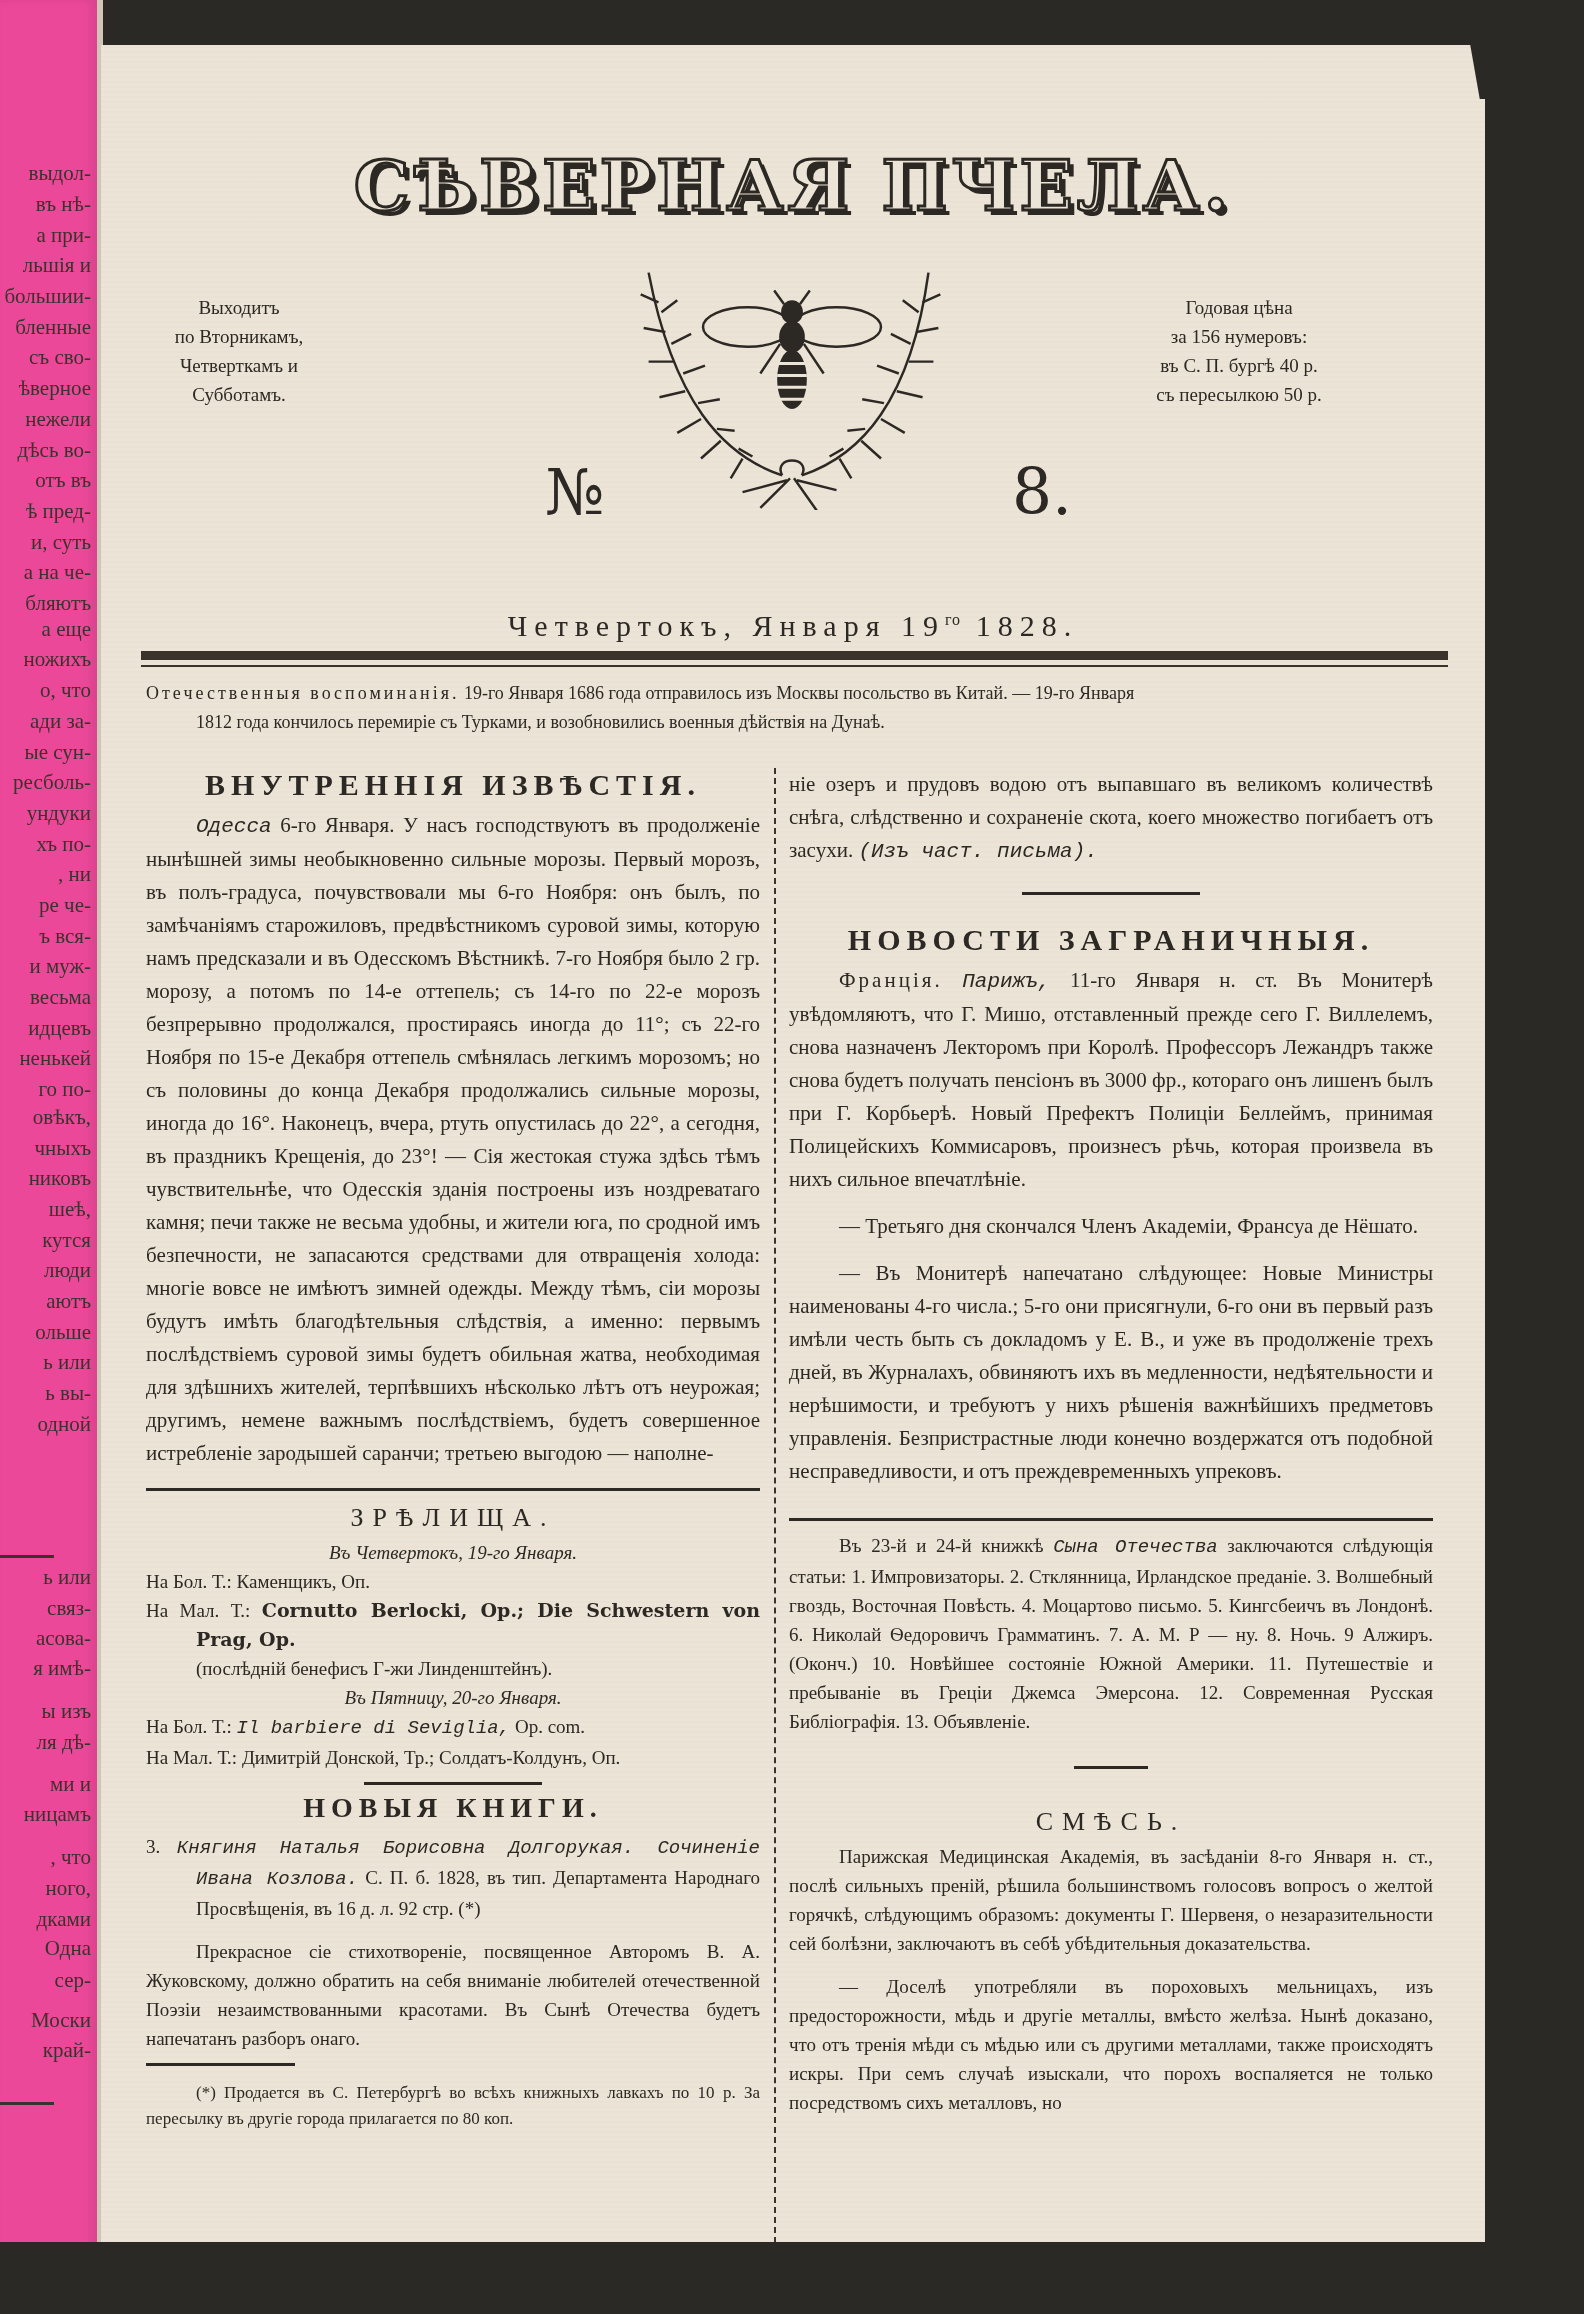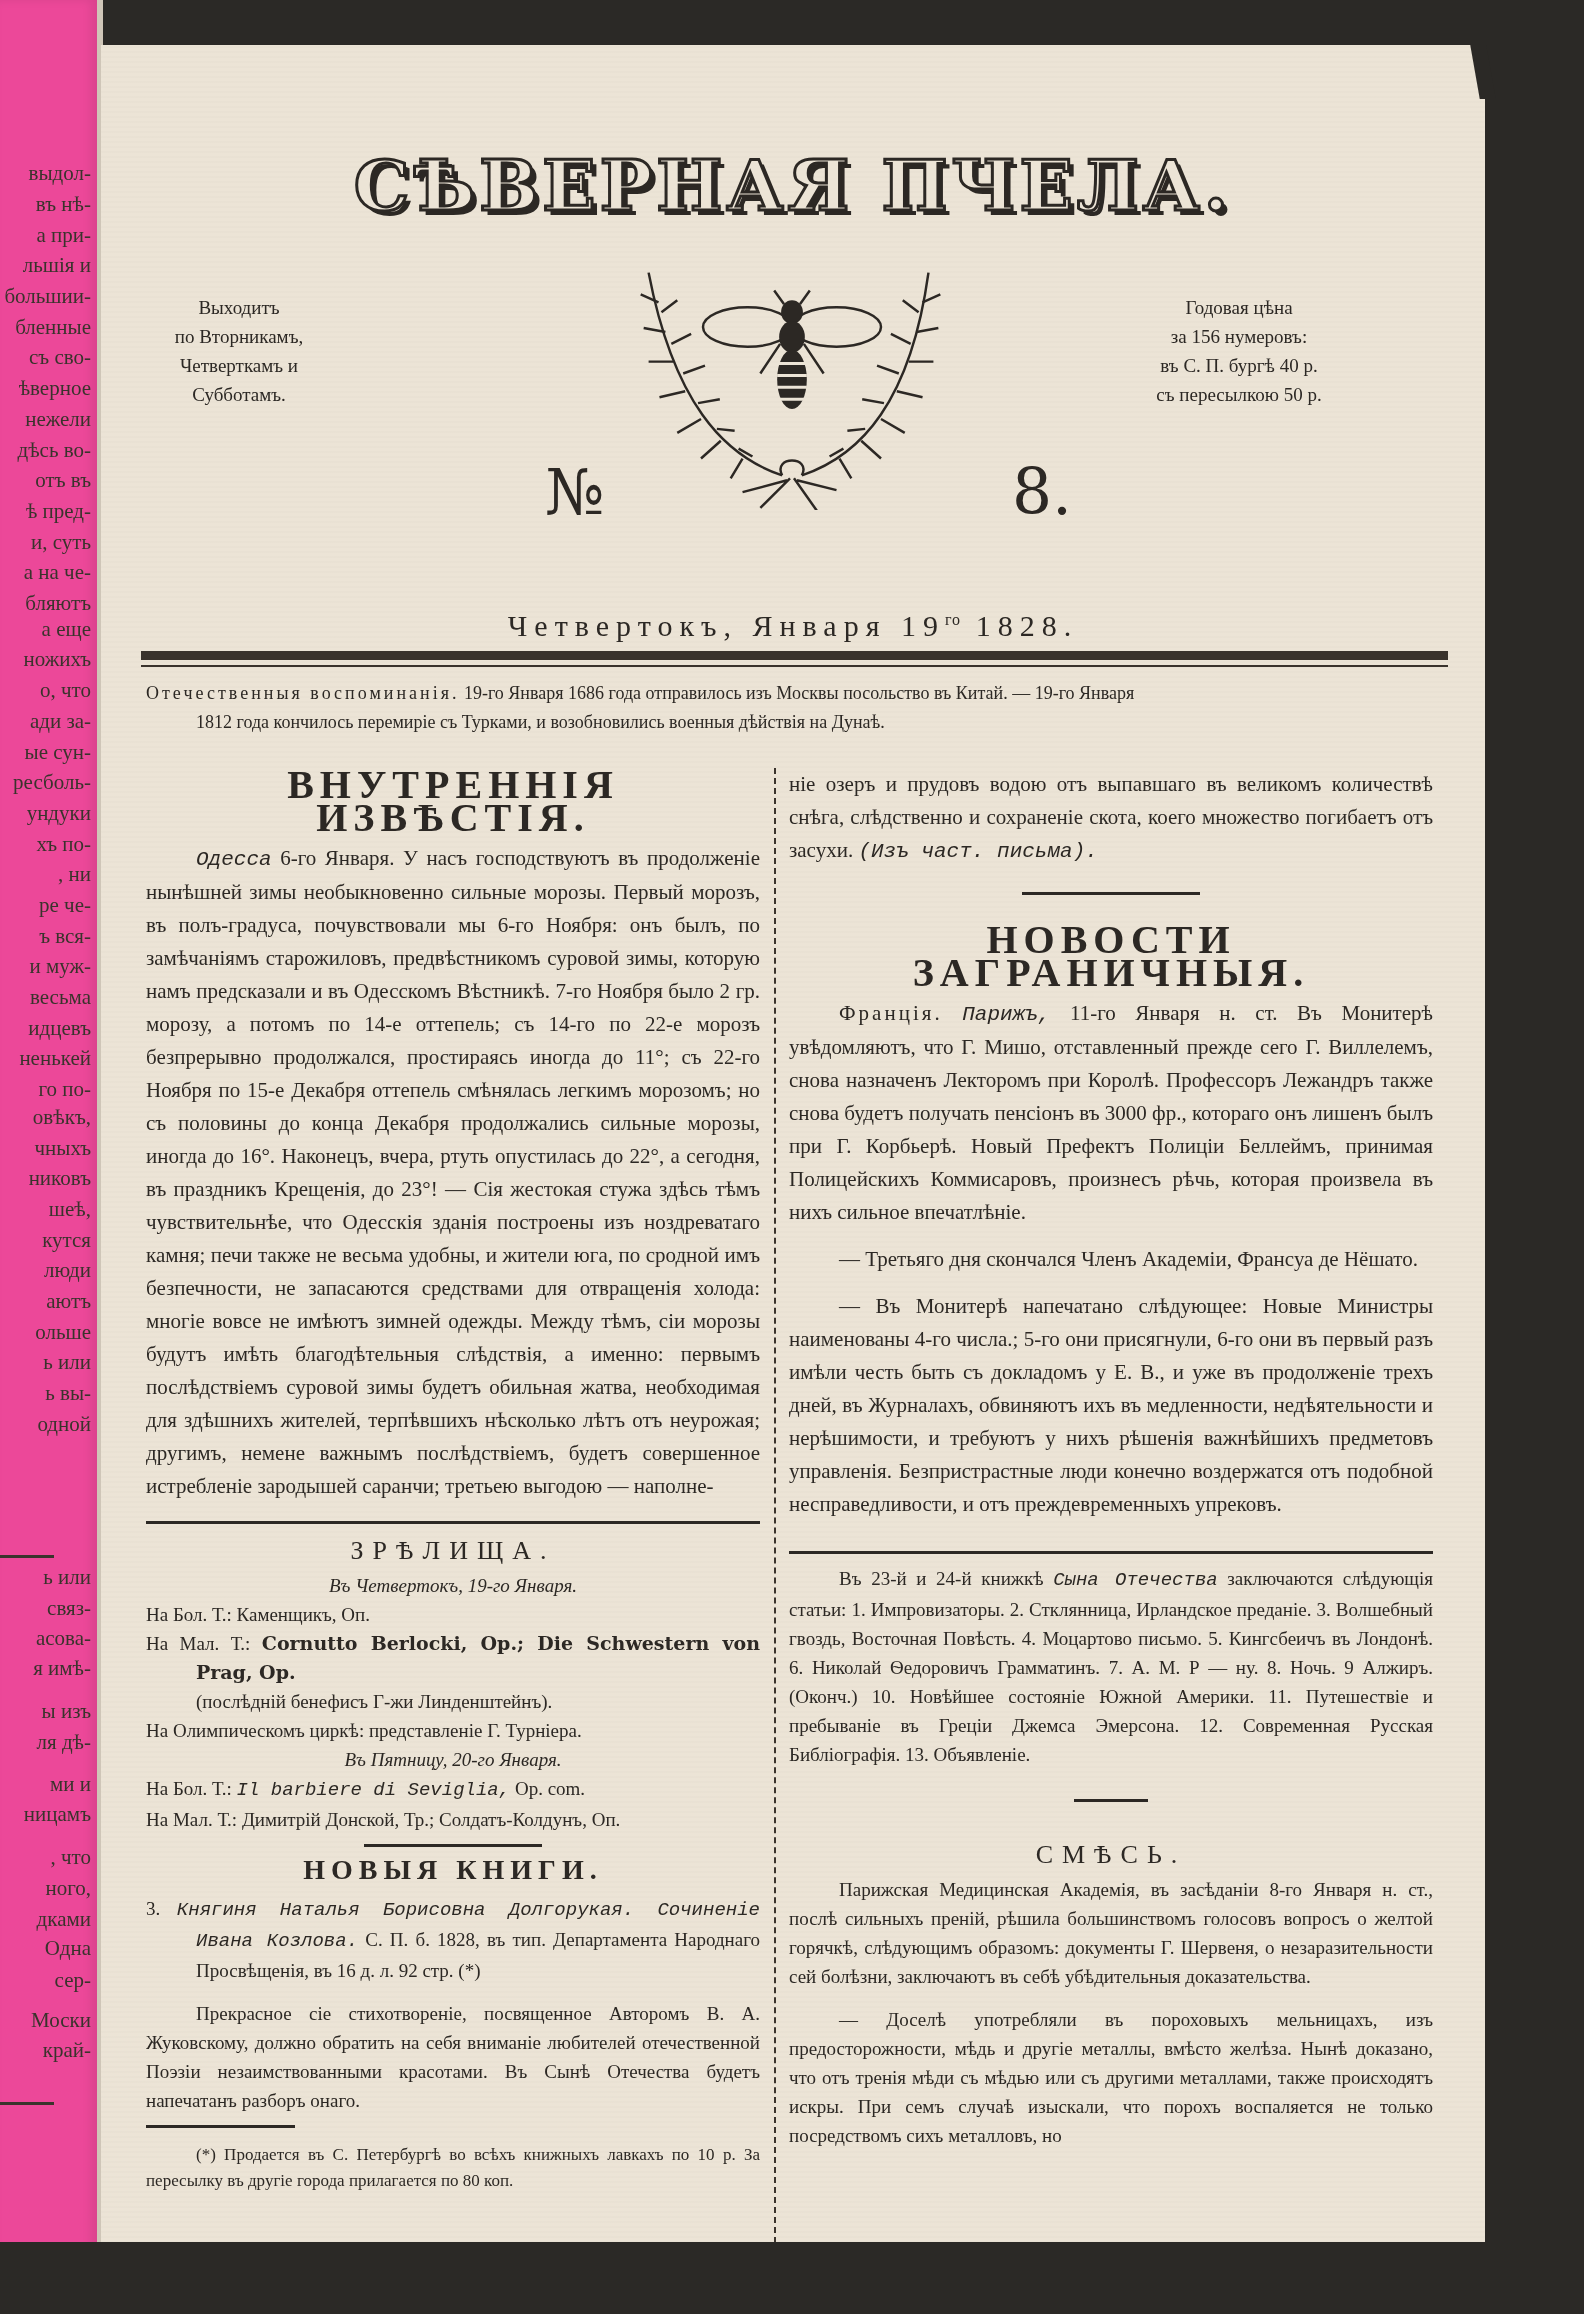--- a/index.html
+++ b/index.html
@@ -33,21 +33,21 @@
   .thin-rule{position:absolute;left:40px;top:620px;width:1307px;height:2px;background:#3a332c;}
   .memo{position:absolute;left:45px;top:634px;width:1302px;font-size:18px;line-height:29px;text-align:justify;}
   .memo .lbl{letter-spacing:3px;}
   .memo .line2{padding-left:50px;display:block;}
 
   
   .col{position:absolute;top:723px;font-size:21px;line-height:33px;text-align:justify;}
   .col-left{left:45px;width:614px;}
   .col-right{left:688px;width:644px;}
   .col-divider{position:absolute;left:673px;top:723px;width:0;height:1515px;border-left:2px dashed #3a332c;}
-  .h2{text-align:center;font-size:40px;font-weight:bold;letter-spacing:6px;margin:0 0 8px;}
+  .h2{text-align:center;font-size:30px;font-weight:bold;letter-spacing:6px;margin:0 0 8px;}
   .h3{text-align:center;font-size:26px;letter-spacing:9px;margin:0 0 4px;}
   p{margin:0;}
   .ind{text-indent:50px;}
   .it{font-style:italic;font-family:Liberation Mono, monospace;}
   .blackletter{font-family:"DejaVu Serif",serif;font-weight:bold;font-size:19px;}
   .short-rule{width:178px;border-top:3px solid #2c2824;margin:24px auto 28px;}
   .full-rule{border-top:3px solid #2c2824;margin:18px 0 10px;}
   .sec{font-size:19px;line-height:29px;}
   .hang{padding-left:50px;text-indent:-50px;}
   .center-it{text-align:center;font-style:italic;}
@@ -197,21 +197,20 @@
       <span class="it">Одесса</span>
       <span>6-го Января. У насъ господствуютъ въ продолженіе нынѣшней зимы необыкновенно сильные морозы. Первый морозъ, въ полъ-градуса, почувствовали мы 6-го Ноября: онъ былъ, по замѣчаніямъ старожиловъ, предвѣстникомъ суровой зимы, которую намъ предсказали и въ Одесскомъ Вѣстникѣ. 7-го Ноября было 2 гр. морозу, а потомъ по 14-е оттепель; съ 14-го по 22-е морозъ безпрерывно продолжался, простираясь иногда до 11°; съ 22-го Ноября по 15-е Декабря оттепель смѣнялась легкимъ морозомъ; но съ половины до конца Декабря продолжались сильные морозы, иногда до 16°. Наконецъ, вчера, ртуть опустилась до 22°, а сегодня, въ праздникъ Крещенія, до 23°! — Сія жестокая стужа здѣсь тѣмъ чувствительнѣе, что Одесскія зданія построены изъ ноздреватаго камня; печи также не весьма удобны, и жители юга, по сродной имъ безпечности, не запасаются средствами для отвращенія холода: многіе вовсе не имѣютъ зимней одежды. Между тѣмъ, сіи морозы будутъ имѣть благодѣтельныя слѣдствія, а именно: первымъ послѣдствіемъ суровой зимы будетъ обильная жатва, необходимая для здѣшнихъ жителей, терпѣвшихъ нѣсколько лѣтъ отъ неурожая; другимъ, немене важнымъ послѣдствіемъ, будетъ совершенное истребленіе зародышей саранчи; третьею выгодою — наполне-</span>
     </p>
     <div class="full-rule"></div>
 
     <div class="h3">ЗРѢЛИЩА.</div>
     <div class="sec">
       <div class="center-it">Въ Четвертокъ, 19-го Января.</div>
       <div class="hang"><span>На Бол. Т.:</span> <span>Каменщикъ, Оп.</span></div>
       <div class="hang"><span>На Мал. Т.:</span> <span class="blackletter">Cornutto Berlocki, Op.; Die Schwestern von Prag, Op.</span><br><span>(послѣдній бенефисъ Г-жи Линденштейнъ).</span></div>
-      <div class="hang"><span>На Олимпическомъ циркѣ:</span> <span>представленіе Г. Турніера.</span></div>
       <div class="center-it">Въ Пятницу, 20-го Января.</div>
       <div class="hang"><span>На Бол. Т.:</span> <span class="it">Il barbiere di Seviglia,</span> <span>Op. com.</span></div>
       <div class="hang"><span>На Мал. Т.:</span> <span>Димитрій Донской, Тр.; Солдатъ-Колдунъ, Оп.</span></div>
     </div>
     <div class="short-rule" style="margin:10px auto 6px;"></div>
 
     <div class="h2" style="font-size:28px;">НОВЫЯ КНИГИ.</div>
     <div class="sec">
       <div class="hang">
         <span>3.</span>

